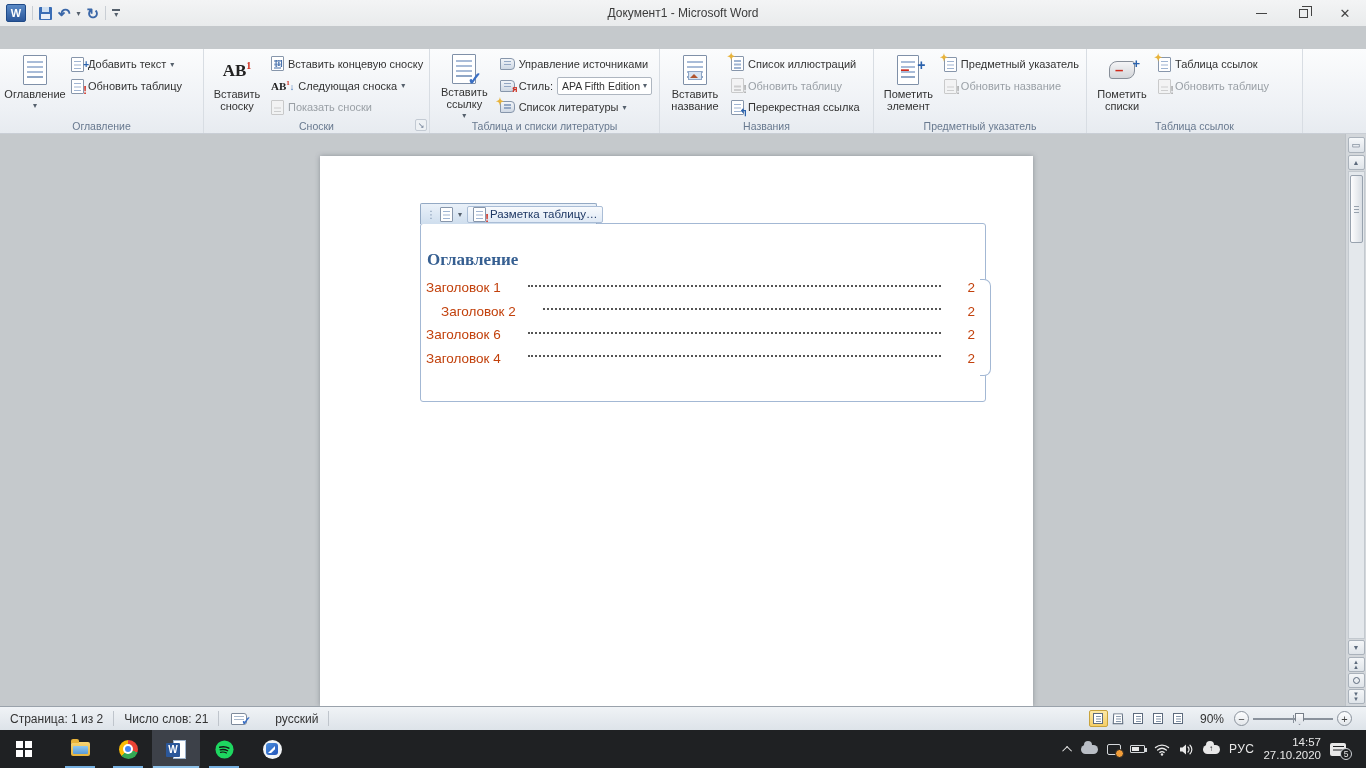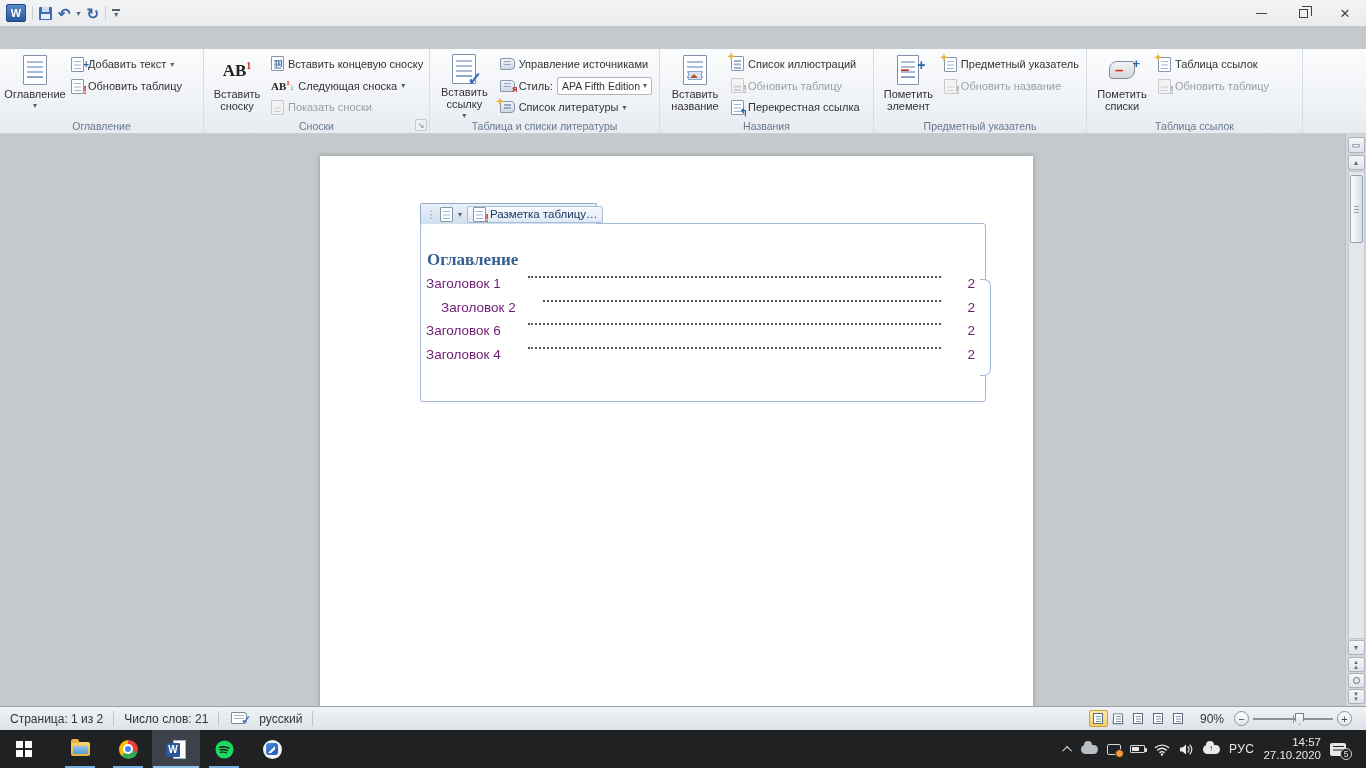--- a/index.html
+++ b/index.html
@@ -98,21 +98,21 @@
   background:linear-gradient(#eaf1f9,#cfdeee); border:1px solid #93a9c4; border-bottom:none; border-radius:2px 2px 0 0;
   font-size:11.5px; color:#1f3864; z-index:2; }
 .grip { color:#7d92ad; font-size:10px; letter-spacing:-1px; }
 .toc-upd-btn { display:flex; align-items:center; gap:4px; height:17px; padding:0 5px; border:1px solid #aabdd6;
   border-radius:2px; background:linear-gradient(#f8fafd,#dfe9f5); font-size:11.5px; color:#1f3864; white-space:nowrap; }
 .toc-box { position:relative; width:566px; height:179px; background:#fff; border:1px solid #a3b8d4; border-radius:3px;
   padding:26px 10px 0 5px; margin-top:-1px; }
 .toc-notch { position:absolute; right:-6px; top:55px; width:11px; height:97px; background:#fff;
   border:1px solid #a3b8d4; border-left:none; border-radius:0 7px 7px 0; }
 .toc-heading { font-family:"Liberation Serif",serif; font-weight:bold; font-size:17px; color:#365f91; margin:0 0 6px 1px; }
-.toc-row { display:flex; align-items:flex-start; height:23.5px; font-size:13.5px; color:#701a75; position:relative; z-index:1;gap:24px; }
+.toc-row { display:flex; align-items:center; height:23.5px; font-size:13.5px; color:#c2410c; position:relative; z-index:1;gap:24px; }
 .toc-row.lvl2 { padding-left:15px; }
 .toc-row .leader { flex:1; border-bottom:2px dotted #555; margin:0 2px 4px 3px; }
 .toc-row .pg { padding-bottom:0.5px; }
 
 
 .vscroll { position:absolute; top:0; right:0; bottom:0; width:21px; background:#d3d7db; border-left:1px solid #bcc1c6;
   display:flex; flex-direction:column; align-items:center; }
 .ruler-toggle { width:17px; height:16px; margin:3px 0 2px; background:linear-gradient(#f6f8fa,#dde2e8); border:1px solid #aab2bb;
   border-radius:2px; display:flex; align-items:center; justify-content:center; font-size:9px; color:#5d6b7d; }
 .scr-btn { width:17px; height:15px; display:flex; align-items:center; justify-content:center;
@@ -205,20 +205,21 @@
       <div class="icn-save"></div>
       <span class="arr-glyph">↶</span>
         <span class="mini-drop">▾</span>
       <span class="arr-glyph">↻</span>
       <div class="qat-sep"></div>
       <div class="qat-custom">
           <div class="bar"></div>
           <span class="mini-drop">▾</span>
         </div>
     </div>
+    <div class="tb-title">Документ1  -  Microsoft Word</div>
     <div class="wincontrols">
       <div class="wbtn">
           <div class="bar"></div>
         </div>
       <div class="wbtn">
           <div class="restore-glyph"></div>
         </div>
       <div class="wbtn">✕</div>
     </div>
   </div>
@@ -465,21 +466,21 @@
           </div>
       </div>
     </div>
   </div>
 
   <div class="statusbar">
     <div class="sb-item">Страница: 1 из 2</div>
     <div class="sb-sep"></div>
     <div class="sb-item">Число слов: 21</div>
     <div class="sb-sep"></div>
-    <div class="sb-item" style="display:flex;gap:10px">
+    <div class="sb-item" style="display:flex;align-items:center;gap:26px">
       <div class="i-proof"></div>
       <span>русский</span>
     </div>
     <div class="sb-sep"></div>
     <div class="sb-right">
       <div class="viewbtns">
         <div class="vbtn active">
             <div class="vglyph"></div>
           </div>
         <div class="vbtn">

